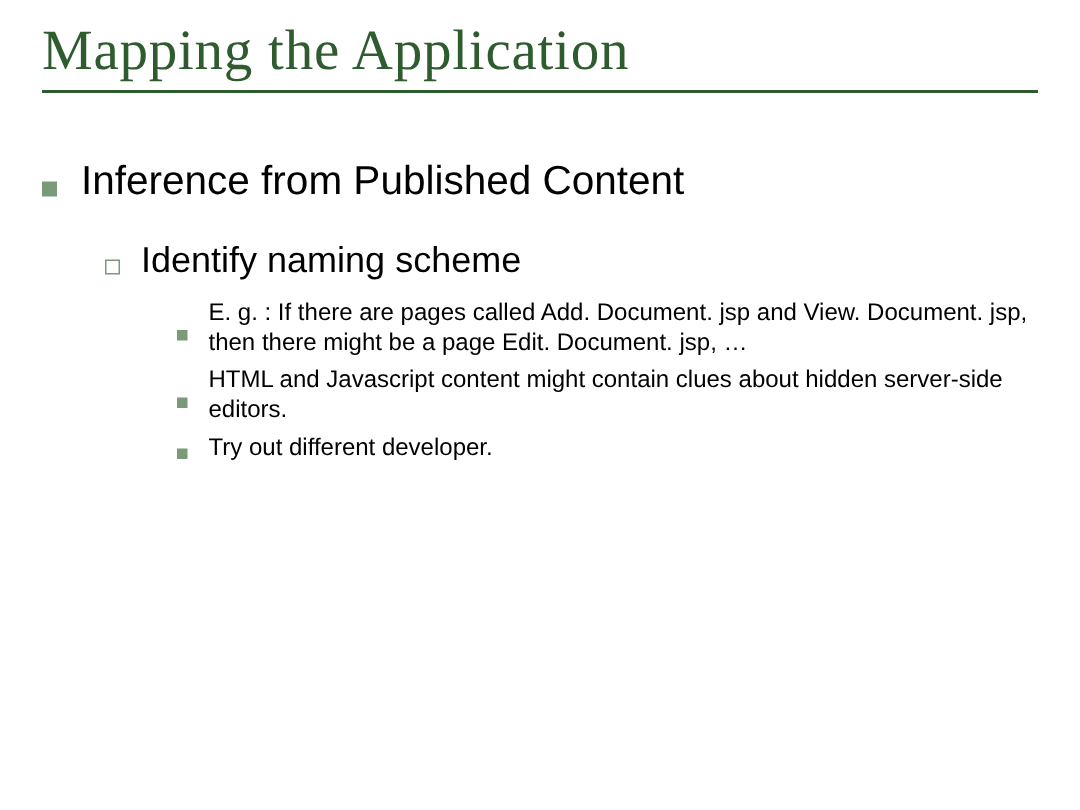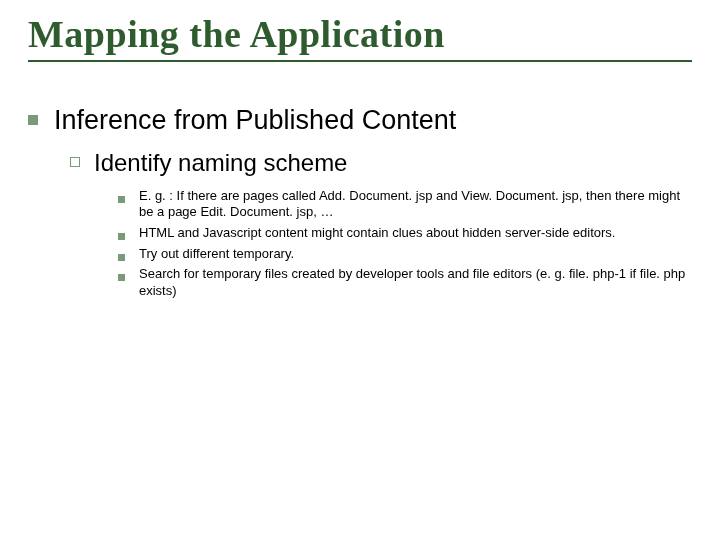--- a/index.html
+++ b/index.html
@@ -16,36 +16,36 @@
     box-sizing: border-box;
     width: 720px;
     height: 540px;
     padding: 12px 28px 20px 28px;
     position: relative;
   }
   .title {
     font-family: Garamond, "Times New Roman", Times, serif;
     font-size: 38px;
     color: #2e5c2e;
-    font-weight: 700;
+    font-weight: 400;
     margin: 0 0 4px 0;
     letter-spacing: 0.5px;
   }
   .rule {
     border: none;
     border-top: 2px solid #2e5c2e;
     margin: 2px 0 0 0;
     width: 100%;
   }
   .content {
     margin-top: 42px;
   }
   .row {
     display: flex;
-    align-items: flex-start;
+    align-items: center;
   }
   .bullet-sq {
     width: 10px;
     height: 10px;
     background: #7a9a7a;
     flex: 0 0 10px;
     margin-top: 11px;
     margin-right: 16px;
   }
   .bullet-sq-outline {
@@ -68,26 +68,26 @@
   }
   .l1-text {
     font-size: 27px;
     line-height: 1.25;
   }
   .l2-text {
     font-size: 24px;
     line-height: 1.25;
   }
   .l3-text {
-    font-size: 13px;
+    font-size: 16px;
     line-height: 1.28;
   }
   .level2 {
     margin-left: 42px;
-    margin-top: 10px;
+    margin-top: 21px;
   }
   .level3 {
     margin-left: 90px;
     margin-top: 10px;
   }
   .l3-item {
     margin-bottom: 4px;
   }
 </style>
 </head>
@@ -114,22 +114,18 @@
       <div class="row l3-item">
         <div class="bullet-sq-small"></div>
         <div class="l3-text">E. g. : If there are pages called Add. Document. jsp and View. Document. jsp, then there might be a page Edit. Document. jsp, …</div>
       </div>
       <div class="row l3-item">
         <div class="bullet-sq-small"></div>
         <div class="l3-text">HTML and Javascript content might contain clues about hidden server-side editors.</div>
       </div>
       <div class="row l3-item">
         <div class="bullet-sq-small"></div>
-        <div class="l3-text">Try out different temporary.</div>
-      </div>
-      <div class="row l3-item">
-        <div class="bullet-sq-small"></div>
-        <div class="l3-text">Search for temporary files created by developer tools and file editors (e. g. file. php-1 if file. php exists)</div>
+        <div class="l3-text">Try out different developer.</div>
       </div>
     </div>
 
   </div>
 </div>
 
 </body></html>

